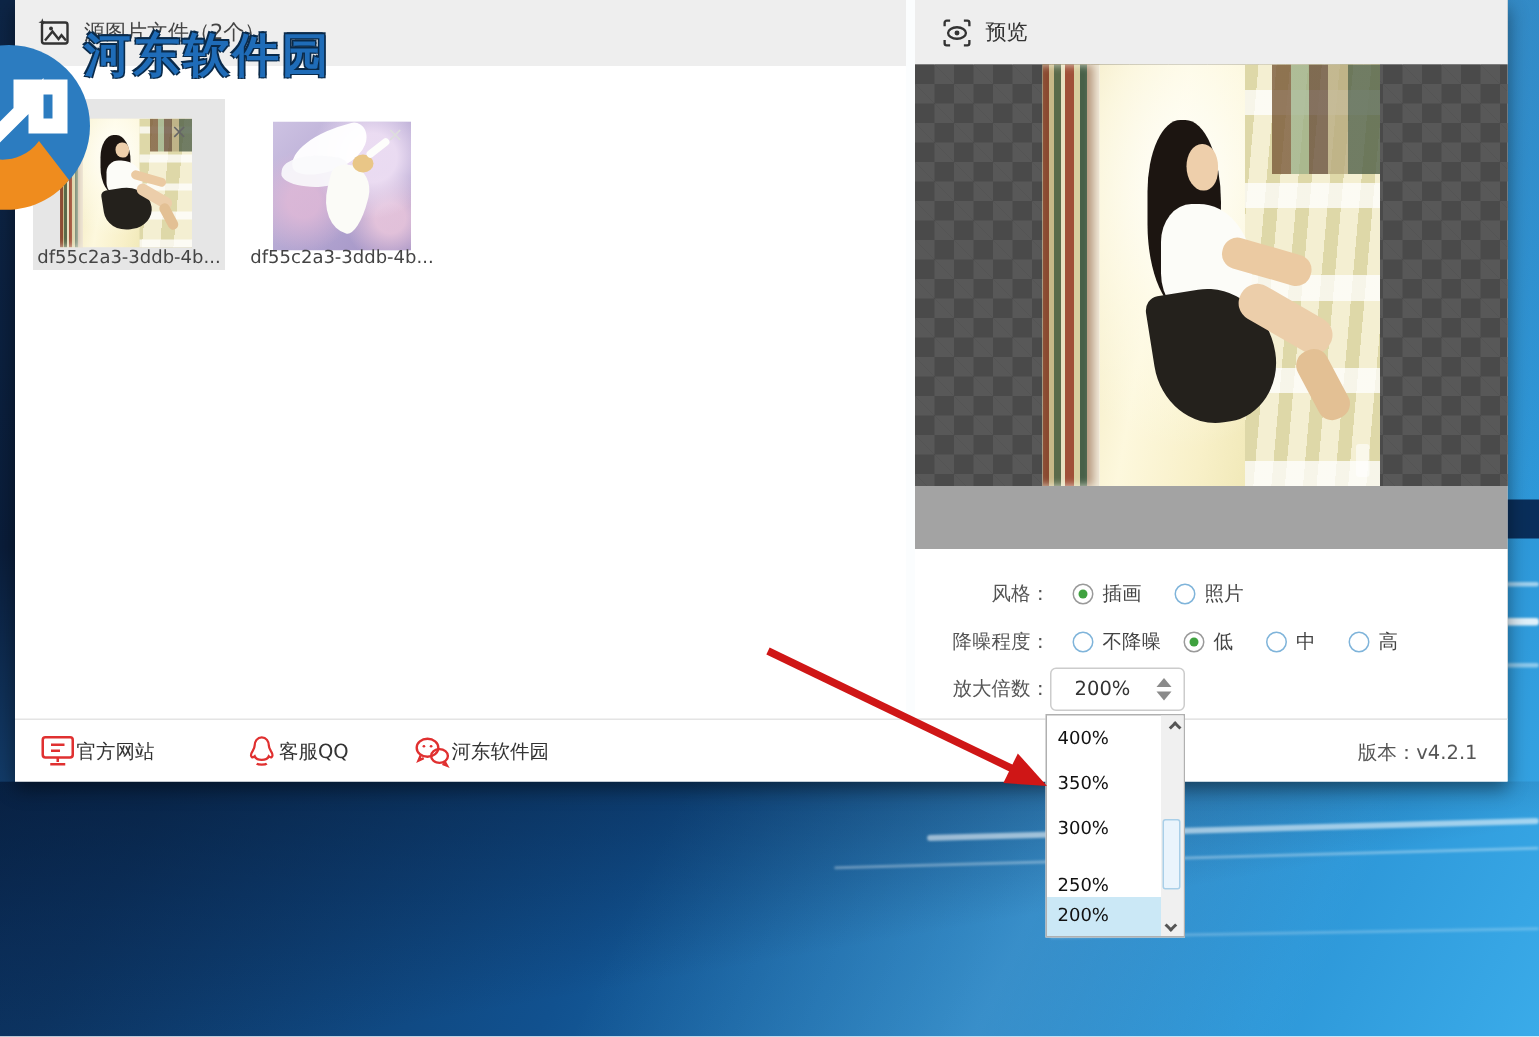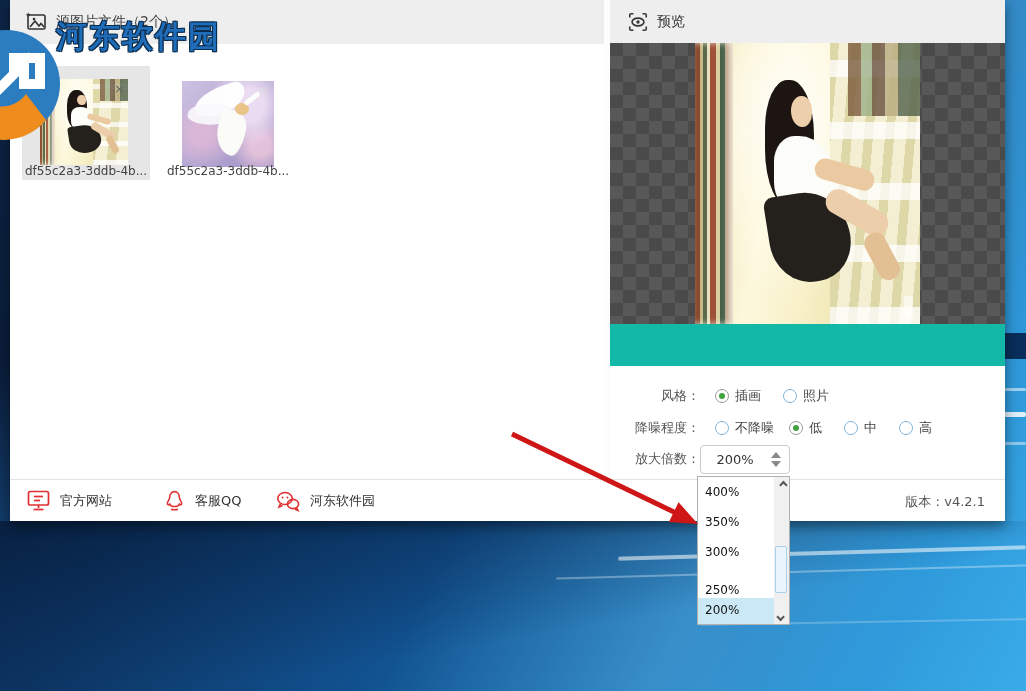--- a/index.html
+++ b/index.html
@@ -46,21 +46,21 @@
   .file-label { position:absolute; font-size:12px; color:#444; text-align:center; white-space:nowrap; overflow:hidden; }
   .label1 { left:8px; top:120px; width:136px; }
   .label2 { left:150px; top:120px; width:136px; }
   .close-x { position:absolute; font-size:13px; line-height:13px; cursor:pointer; z-index:5; }
   .x1 { left:104px; top:38px; color:#666; }
   .x2 { left:248px; top:40px; color:#ddd; }
 
   
   .divider { position:absolute; left:594px; top:0; width:6px; height:479px; background:#fbfdfe; }
 
-  .right-panel { position:absolute; left:600px; top:0; width:395px; height:479px; background:#14b8a6; }
+  .right-panel { position:absolute; left:600px; top:0; width:395px; height:479px; background:#a3a3a3; }
   .preview-header { left:0; top:0; width:395px; height:43px; padding-left:17px; }
   .preview-header .title, .settings-header .title { margin-left:8px; color:#333; }
 
   .checkered { position:absolute; left:0; top:43px; width:395px; height:281px;
     background-color:#4a4a4a;
     background-image:
       linear-gradient(45deg, #585858 25%, transparent 25%, transparent 75%, #585858 75%),
       linear-gradient(45deg, #585858 25%, transparent 25%, transparent 75%, #585858 75%);
     background-size:26px 26px; background-position:0 0,13px 13px; }
   .preview-photo { position:absolute; left:85px; top:0; width:225px; height:281px; }
@@ -82,21 +82,21 @@
   .scale-label { position:absolute; left:0; top:84px; width:90px; text-align:right; color:#555; font-size:13px; }
   .spinner { position:absolute; left:90px; top:79px; width:90px; height:29px; background:#fff; border:1px solid #ccc; border-radius:4px; }
   .spinner .value { position:absolute; left:0; top:6px; width:68px; text-align:center; font-size:13px; color:#333; }
   .spin-up, .spin-down { position:absolute; right:8px; width:0; height:0; border-left:5px solid transparent; border-right:5px solid transparent; cursor:pointer; }
   .spin-up { top:6px; border-bottom:6px solid #8a8a8a; }
   .spin-down { bottom:6px; border-top:6px solid #8a8a8a; }
 
   
   .footer { position:absolute; left:0; top:479px; width:995px; height:42px; background:#fff; border-top:1px solid #e4e4e4; }
   .flink { position:absolute; top:9px; display:flex; align-items:center; font-size:13px; color:#333; cursor:pointer; }
-  .flink .ltext { margin-left:9px; }
+  .flink .ltext { }
   .fl1 { left:16px; } .fl2 { left:153px; } .fl3 { left:265px; }
   .version { position:absolute; right:20px; top:13px; font-size:13px; color:#555; }
 
   
   .dropdown { position:absolute; left:697px; top:476px; width:93px; height:149px; background:#fff;
               border:1px solid #b0b0b0; z-index:60; }
   .dd-item { position:absolute; left:0; width:76px; height:24px; line-height:24px; padding-left:7px;
              font-size:12px; color:#111; cursor:pointer; }
   .dd-item.sel { background:#cbe8f6; width:76px; height:26px; }
   .dd-scroll { position:absolute; right:0; top:0; width:15px; height:147px; background:#f0f0f0; }

